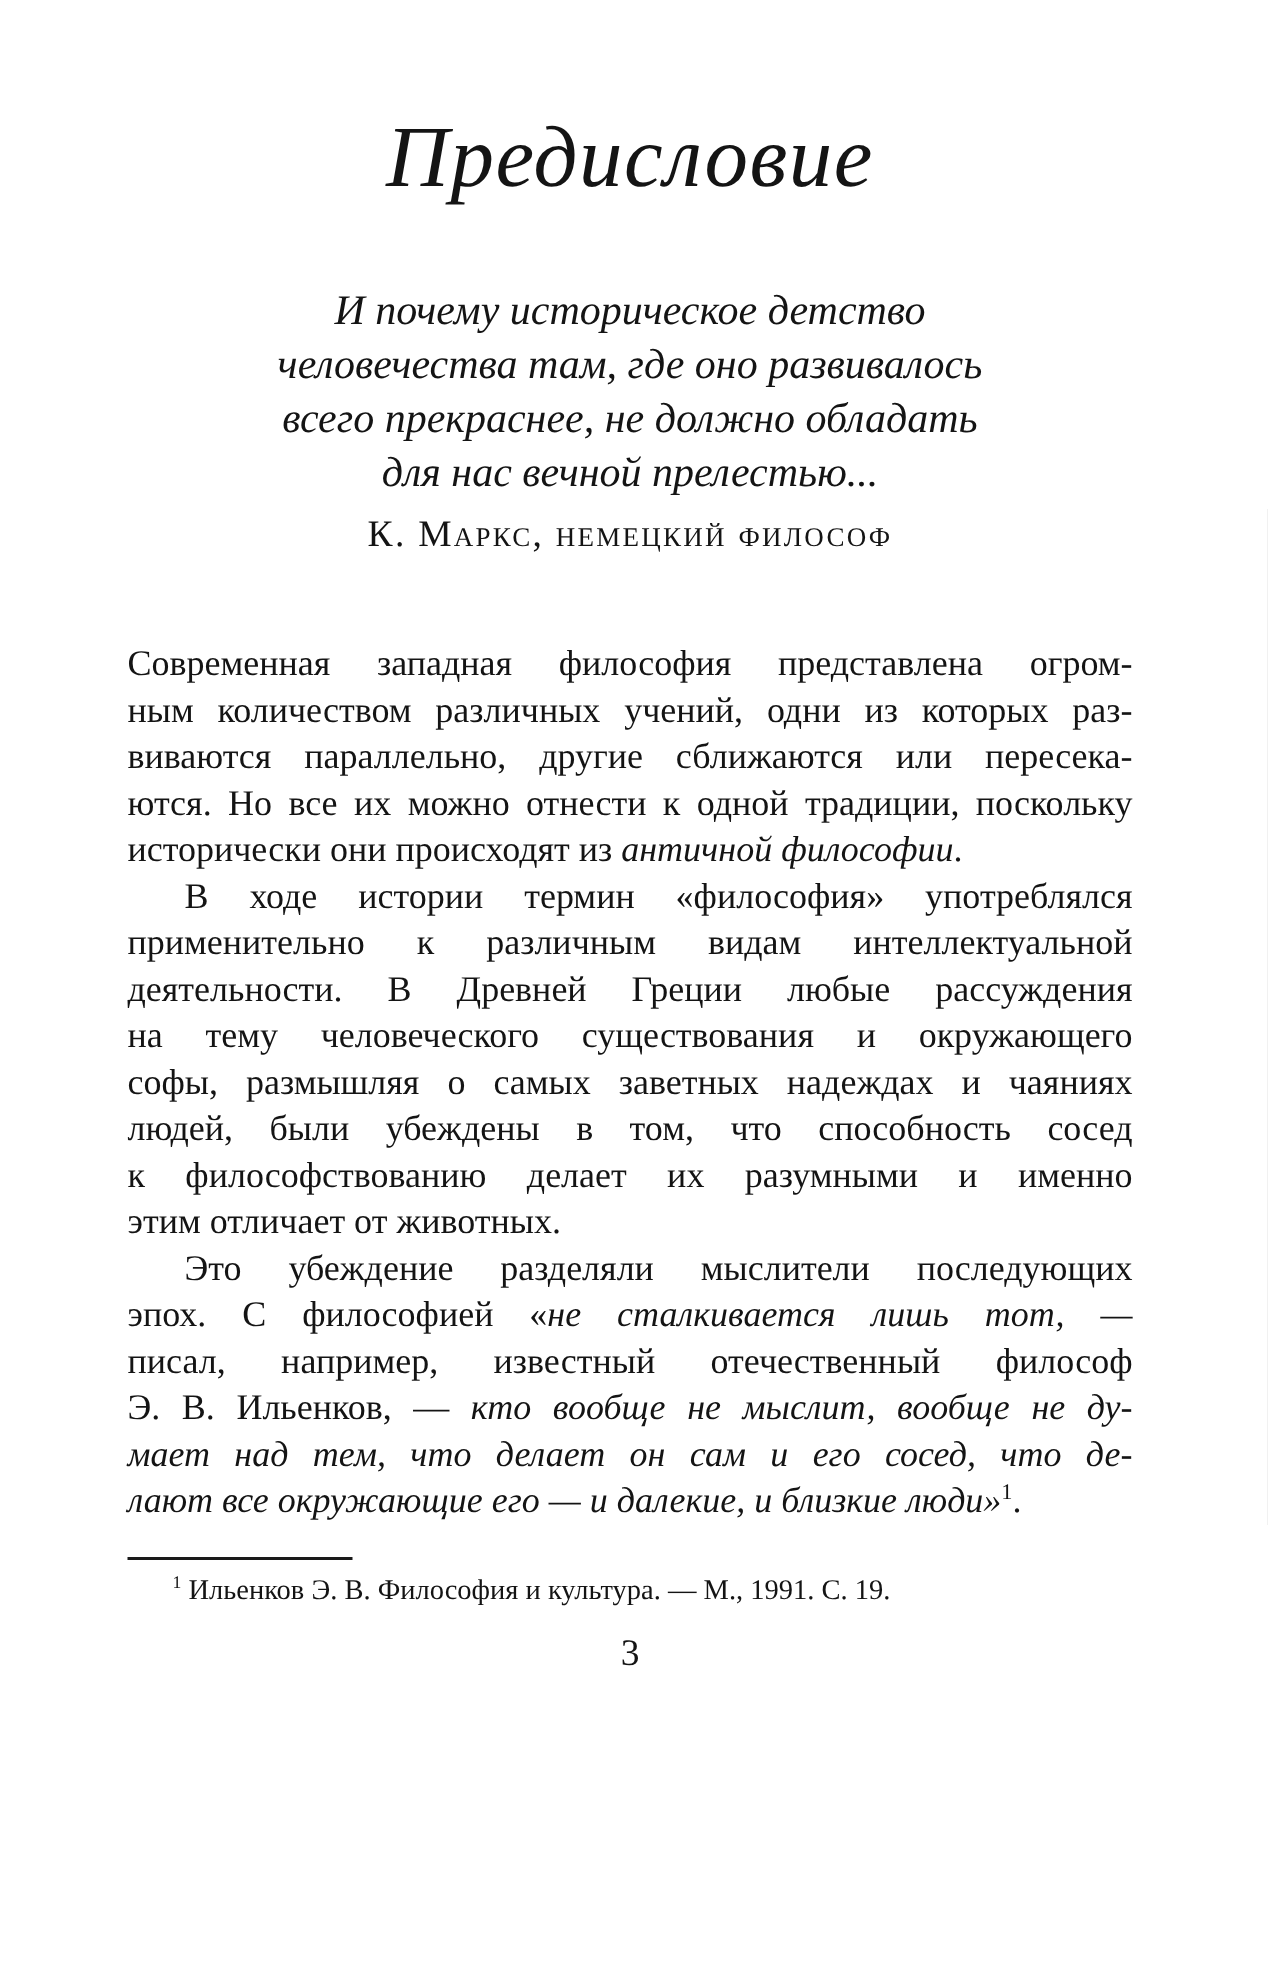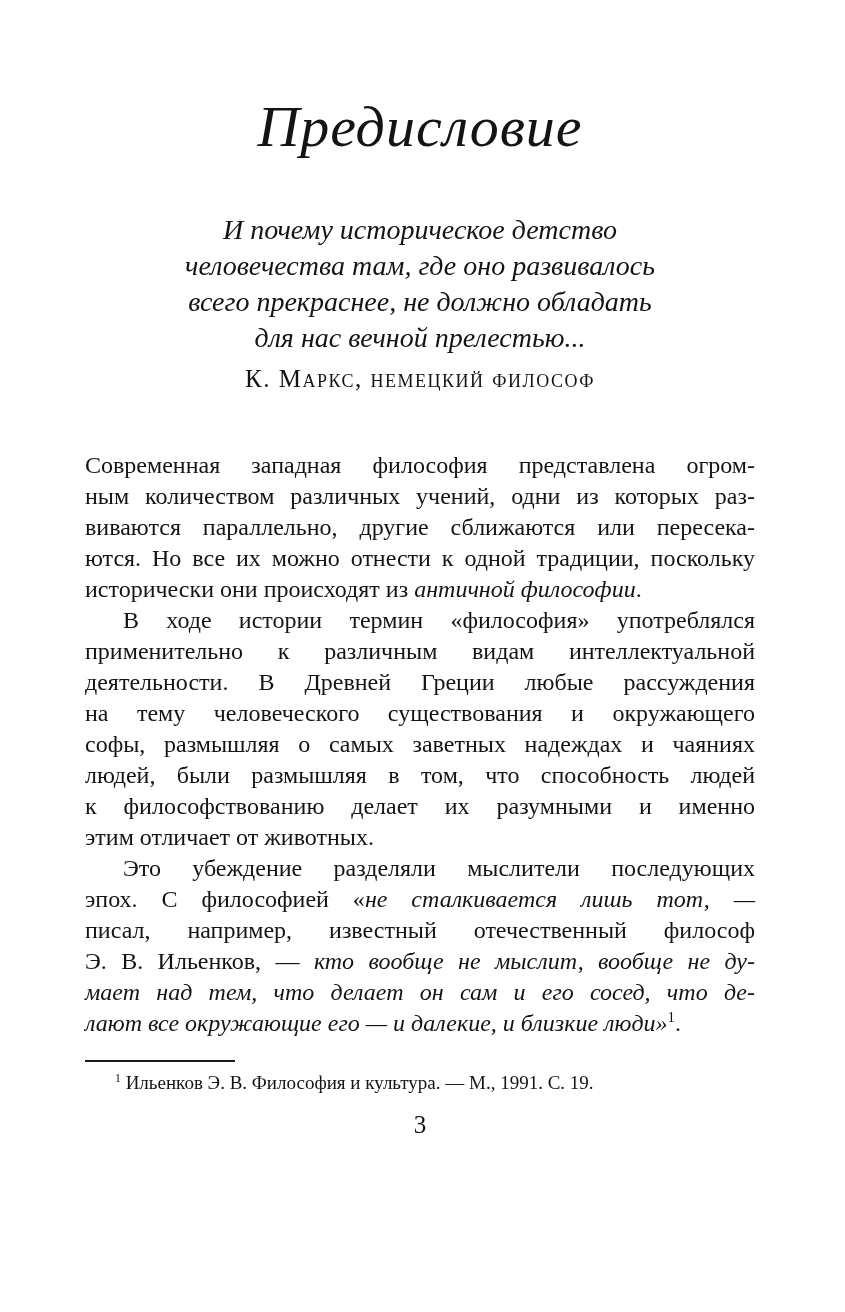--- a/index.html
+++ b/index.html
@@ -15,21 +15,21 @@
     box-sizing: border-box;
   }
   .content {
     position: absolute;
     left: 85px;
     top: 0;
     width: 670px;
   }
   .title {
     margin: 0;
-    padding-top: 92px;
+    padding-top: 70px;
     font-size: 58px;
     line-height: 70px;
     font-style: italic;
     font-weight: normal;
     text-align: center;
     letter-spacing: 1px;
   }
   .epigraph {
     margin-top: 50px;
     font-style: italic;
@@ -108,21 +108,21 @@
           <div class="line"><span>виваются параллельно, другие сближаются или пересека-</span></div>
           <div class="line"><span>ются. Но все их можно отнести к одной традиции, поскольку</span></div>
           <div class="line last"><span>исторически они происходят из </span><span style="font-style: italic;">античной философии</span><span>.</span></div>
         </div>
         <div class="paragraph">
           <div class="line indent"><span>В ходе истории термин «философия» употреблялся</span></div>
           <div class="line"><span>применительно к различным видам интеллектуальной</span></div>
           <div class="line"><span>деятельности. В Древней Греции любые рассуждения</span></div>
           <div class="line"><span>на тему человеческого существования и окружающего</span></div>
           <div class="line"><span>софы, размышляя о самых заветных надеждах и чаяниях</span></div>
-          <div class="line"><span>людей, были размышляя в том, что способность людей</span></div>
+          <div class="line"><span>людей, были убеждены в том, что способность сосед</span></div>
           <div class="line"><span>к философствованию делает их разумными и именно</span></div>
           <div class="line last"><span>этим отличает от животных.</span></div>
         </div>
         <div class="paragraph">
           <div class="line indent"><span>Это убеждение разделяли мыслители последующих</span></div>
           <div class="line"><span>эпох. С философией «</span><span style="font-style: italic;">не сталкивается лишь тот, —</span></div>
           <div class="line"><span>писал, например, известный отечественный философ</span></div>
           <div class="line"><span>Э. В. Ильенков, — </span><span style="font-style: italic;">кто вообще не мыслит, вообще не ду-</span></div>
           <div class="line"><span style="font-style: italic;">мает над тем, что делает он сам и его сосед, что де-</span></div>
           <div class="line last"><span style="font-style: italic;">лают все окружающие его — и далекие, и близкие люди»</span><sup>1</sup><span>.</span></div>

